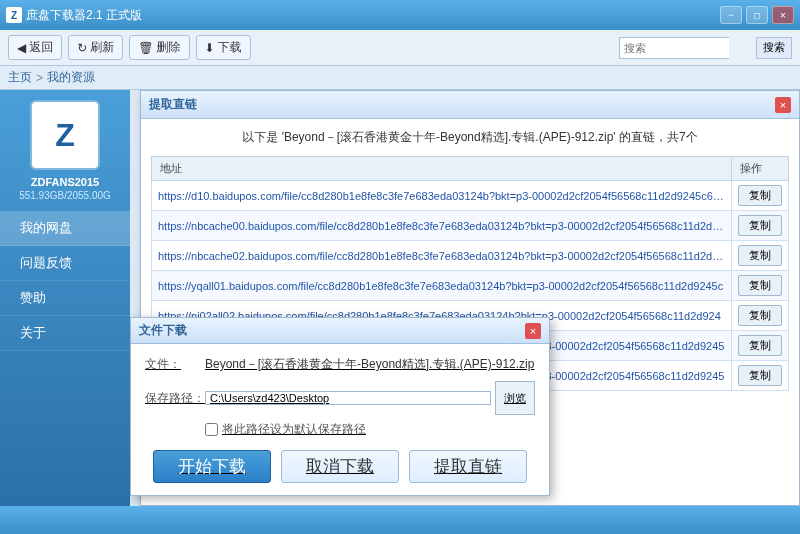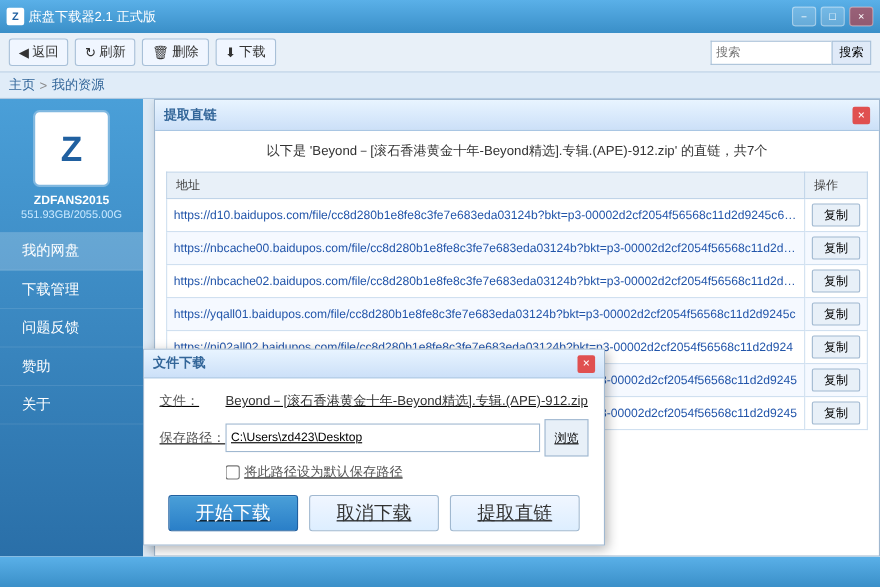--- a/index.html
+++ b/index.html
@@ -86,20 +86,21 @@
       border: 1px solid #a8c0d8;
       border-radius: 3px;
       cursor: pointer;
       font-size: 12px;
       color: #333;
     }
     .search-box {
       display: flex;
       align-items: flex-start;
       margin-left: auto;
+      gap: 27px;
     }
     .search-input {
       width: 110px;
       height: 22px;
       border: 1px solid #a8c0d8;
       border-right: none;
       padding: 0 4px;
       font-size: 11px;
       outline: none;
       background: white;
@@ -321,21 +322,21 @@
     .fd-path-label {
       width: 60px;
       font-size: 12px;
       color: #555;
       flex-shrink: 0;
     }
     .fd-path-input {
       flex: 1;
       height: 14px;
       border: 1px solid #a0b8d0;
-      padding: 12px 4px;
+      padding: 0 4px;
       font-size: 11px;
       outline: none;
     }
     .fd-browse-btn {
       height: 34px;
       padding: 0 8px;
       background: #e8f0f8;
       border: 1px solid #a0b8d0;
       cursor: pointer;
       font-size: 11px;
@@ -428,21 +429,20 @@
   <div class="main-area">
 
     <div class="sidebar">
       <div class="sidebar-logo">
         <span>Z</span>
       </div>
       <div class="sidebar-username">ZDFANS2015</div>
       <div class="sidebar-storage">551.93GB/2055.00G</div>
       <div class="sidebar-menu">
         <div class="sidebar-item active">我的网盘</div>
-        <div class="sidebar-item">下载管理</div>
         <div class="sidebar-item">问题反馈</div>
         <div class="sidebar-item">赞助</div>
         <div class="sidebar-item">关于</div>
       </div>
     </div>
 
     <div class="content-panel">
 
       <div class="extract-dialog">
         <div class="extract-dialog-title">

